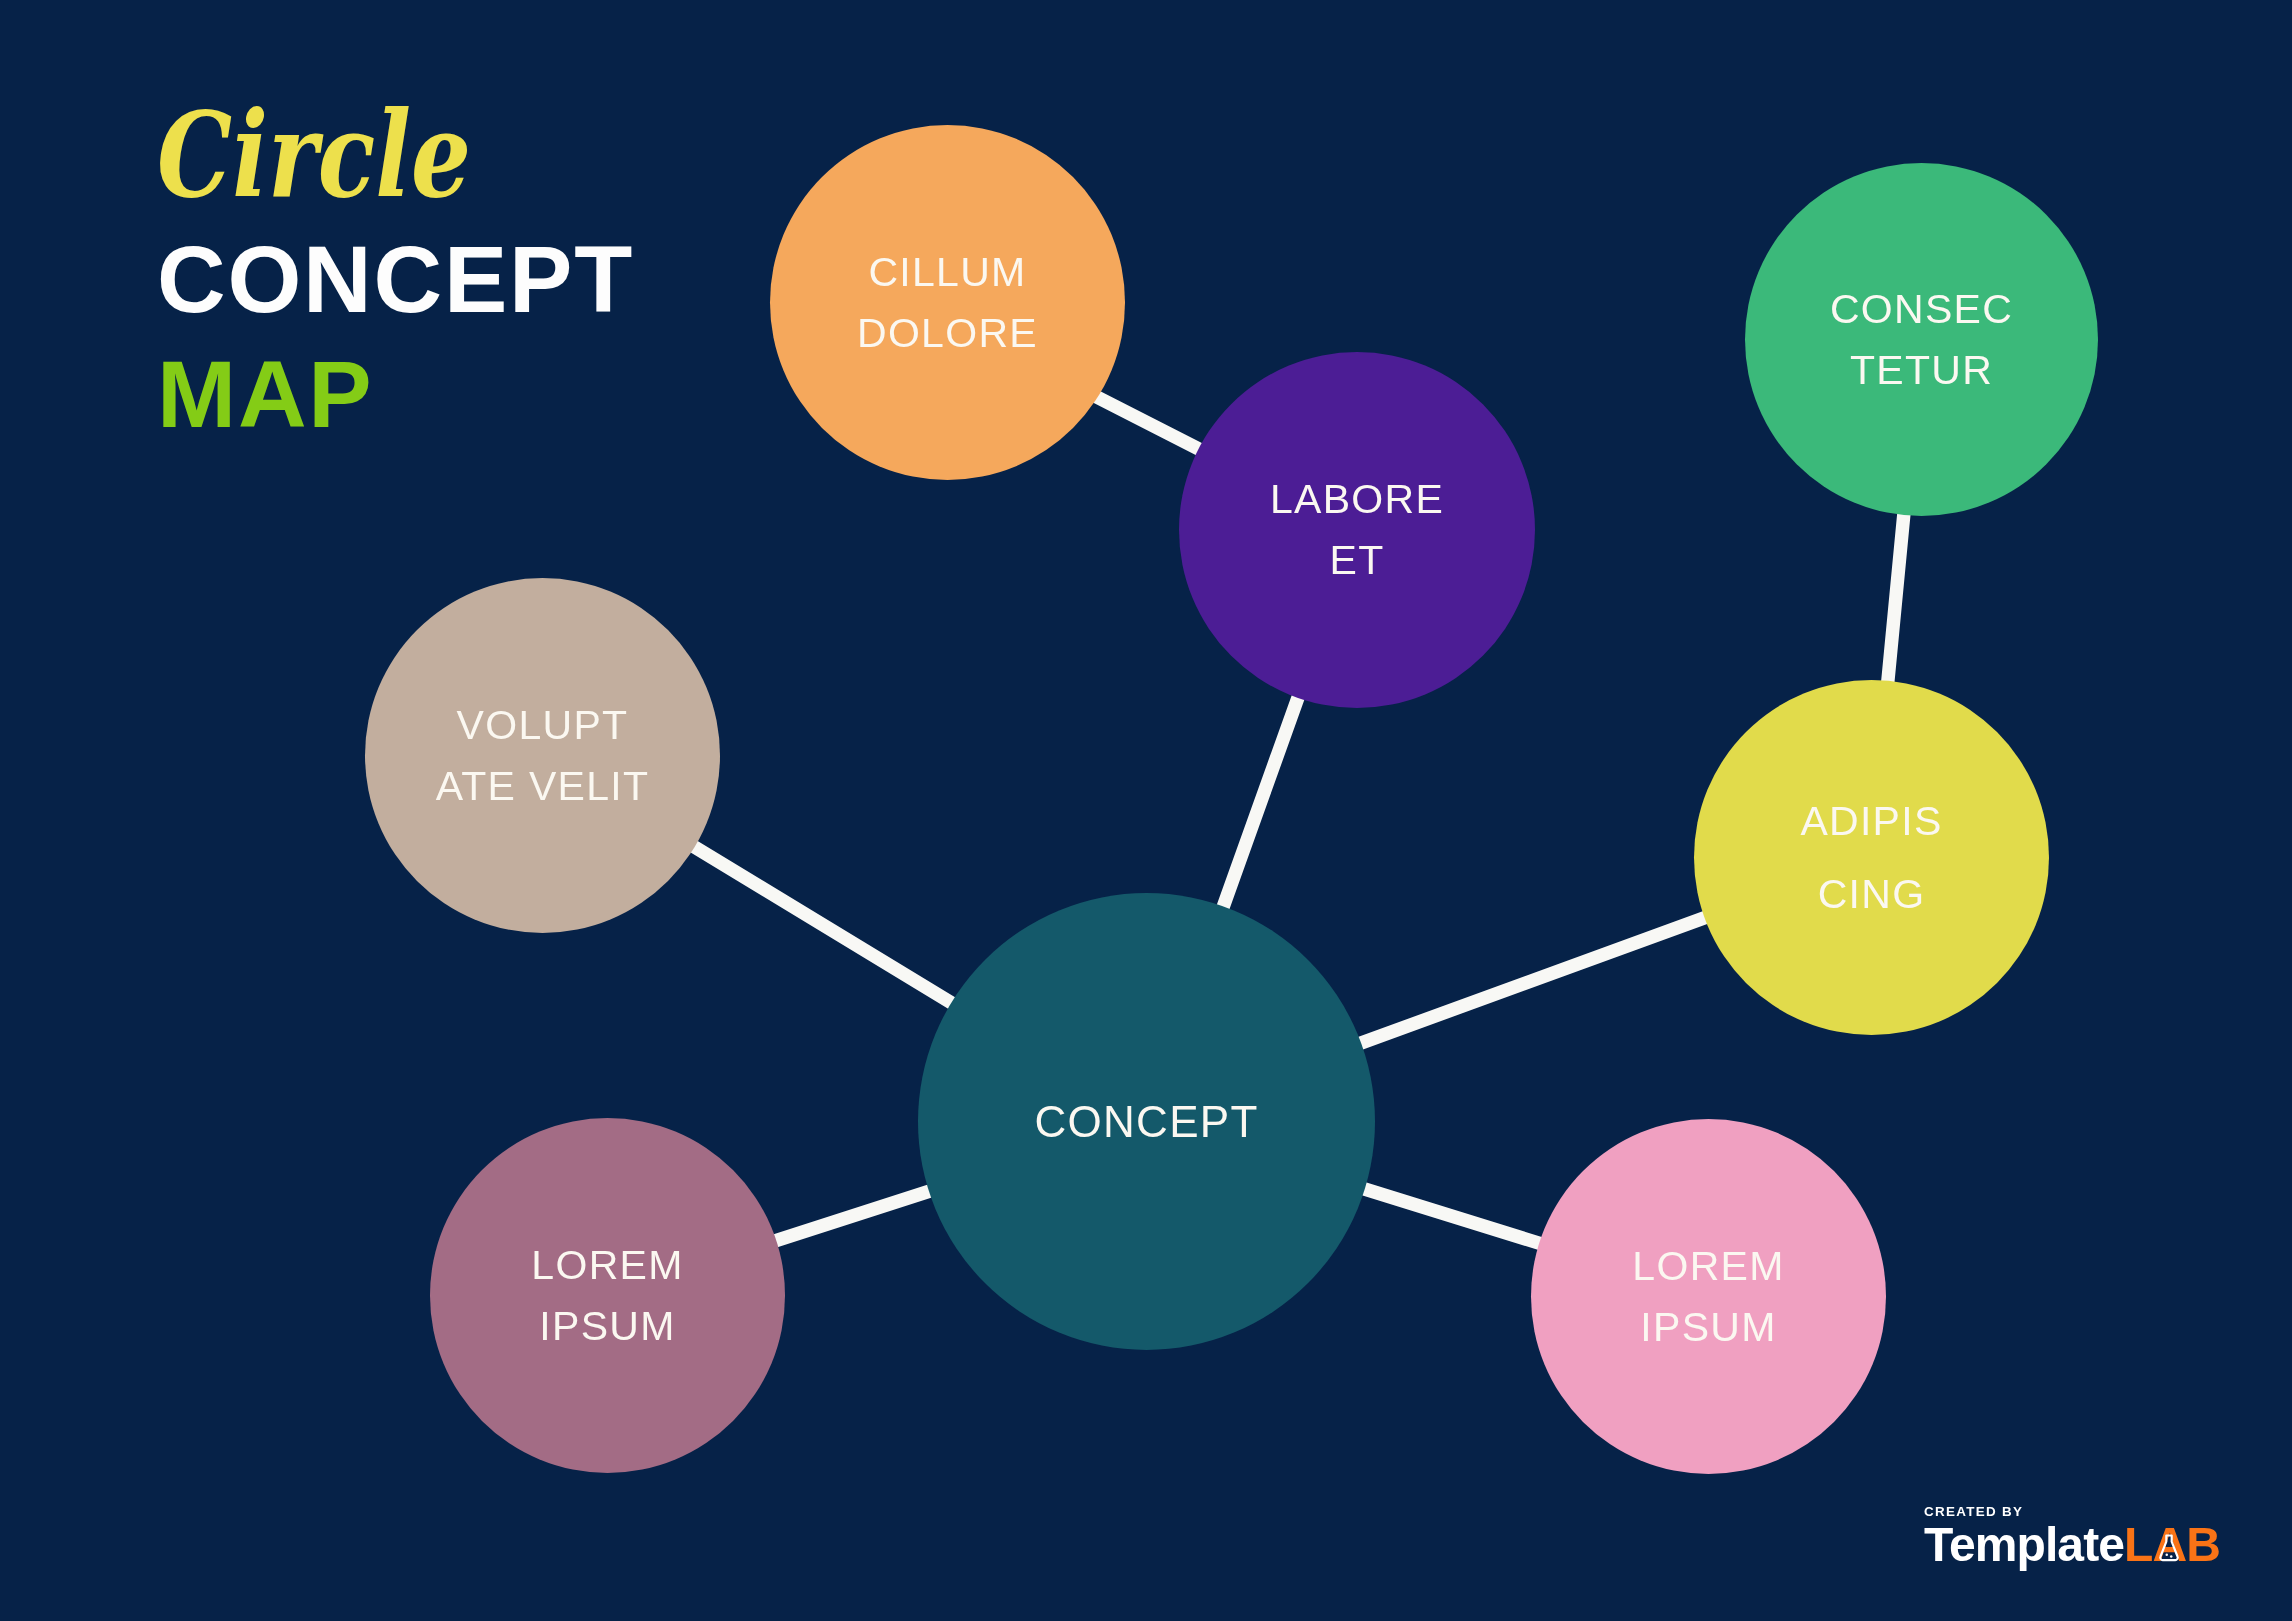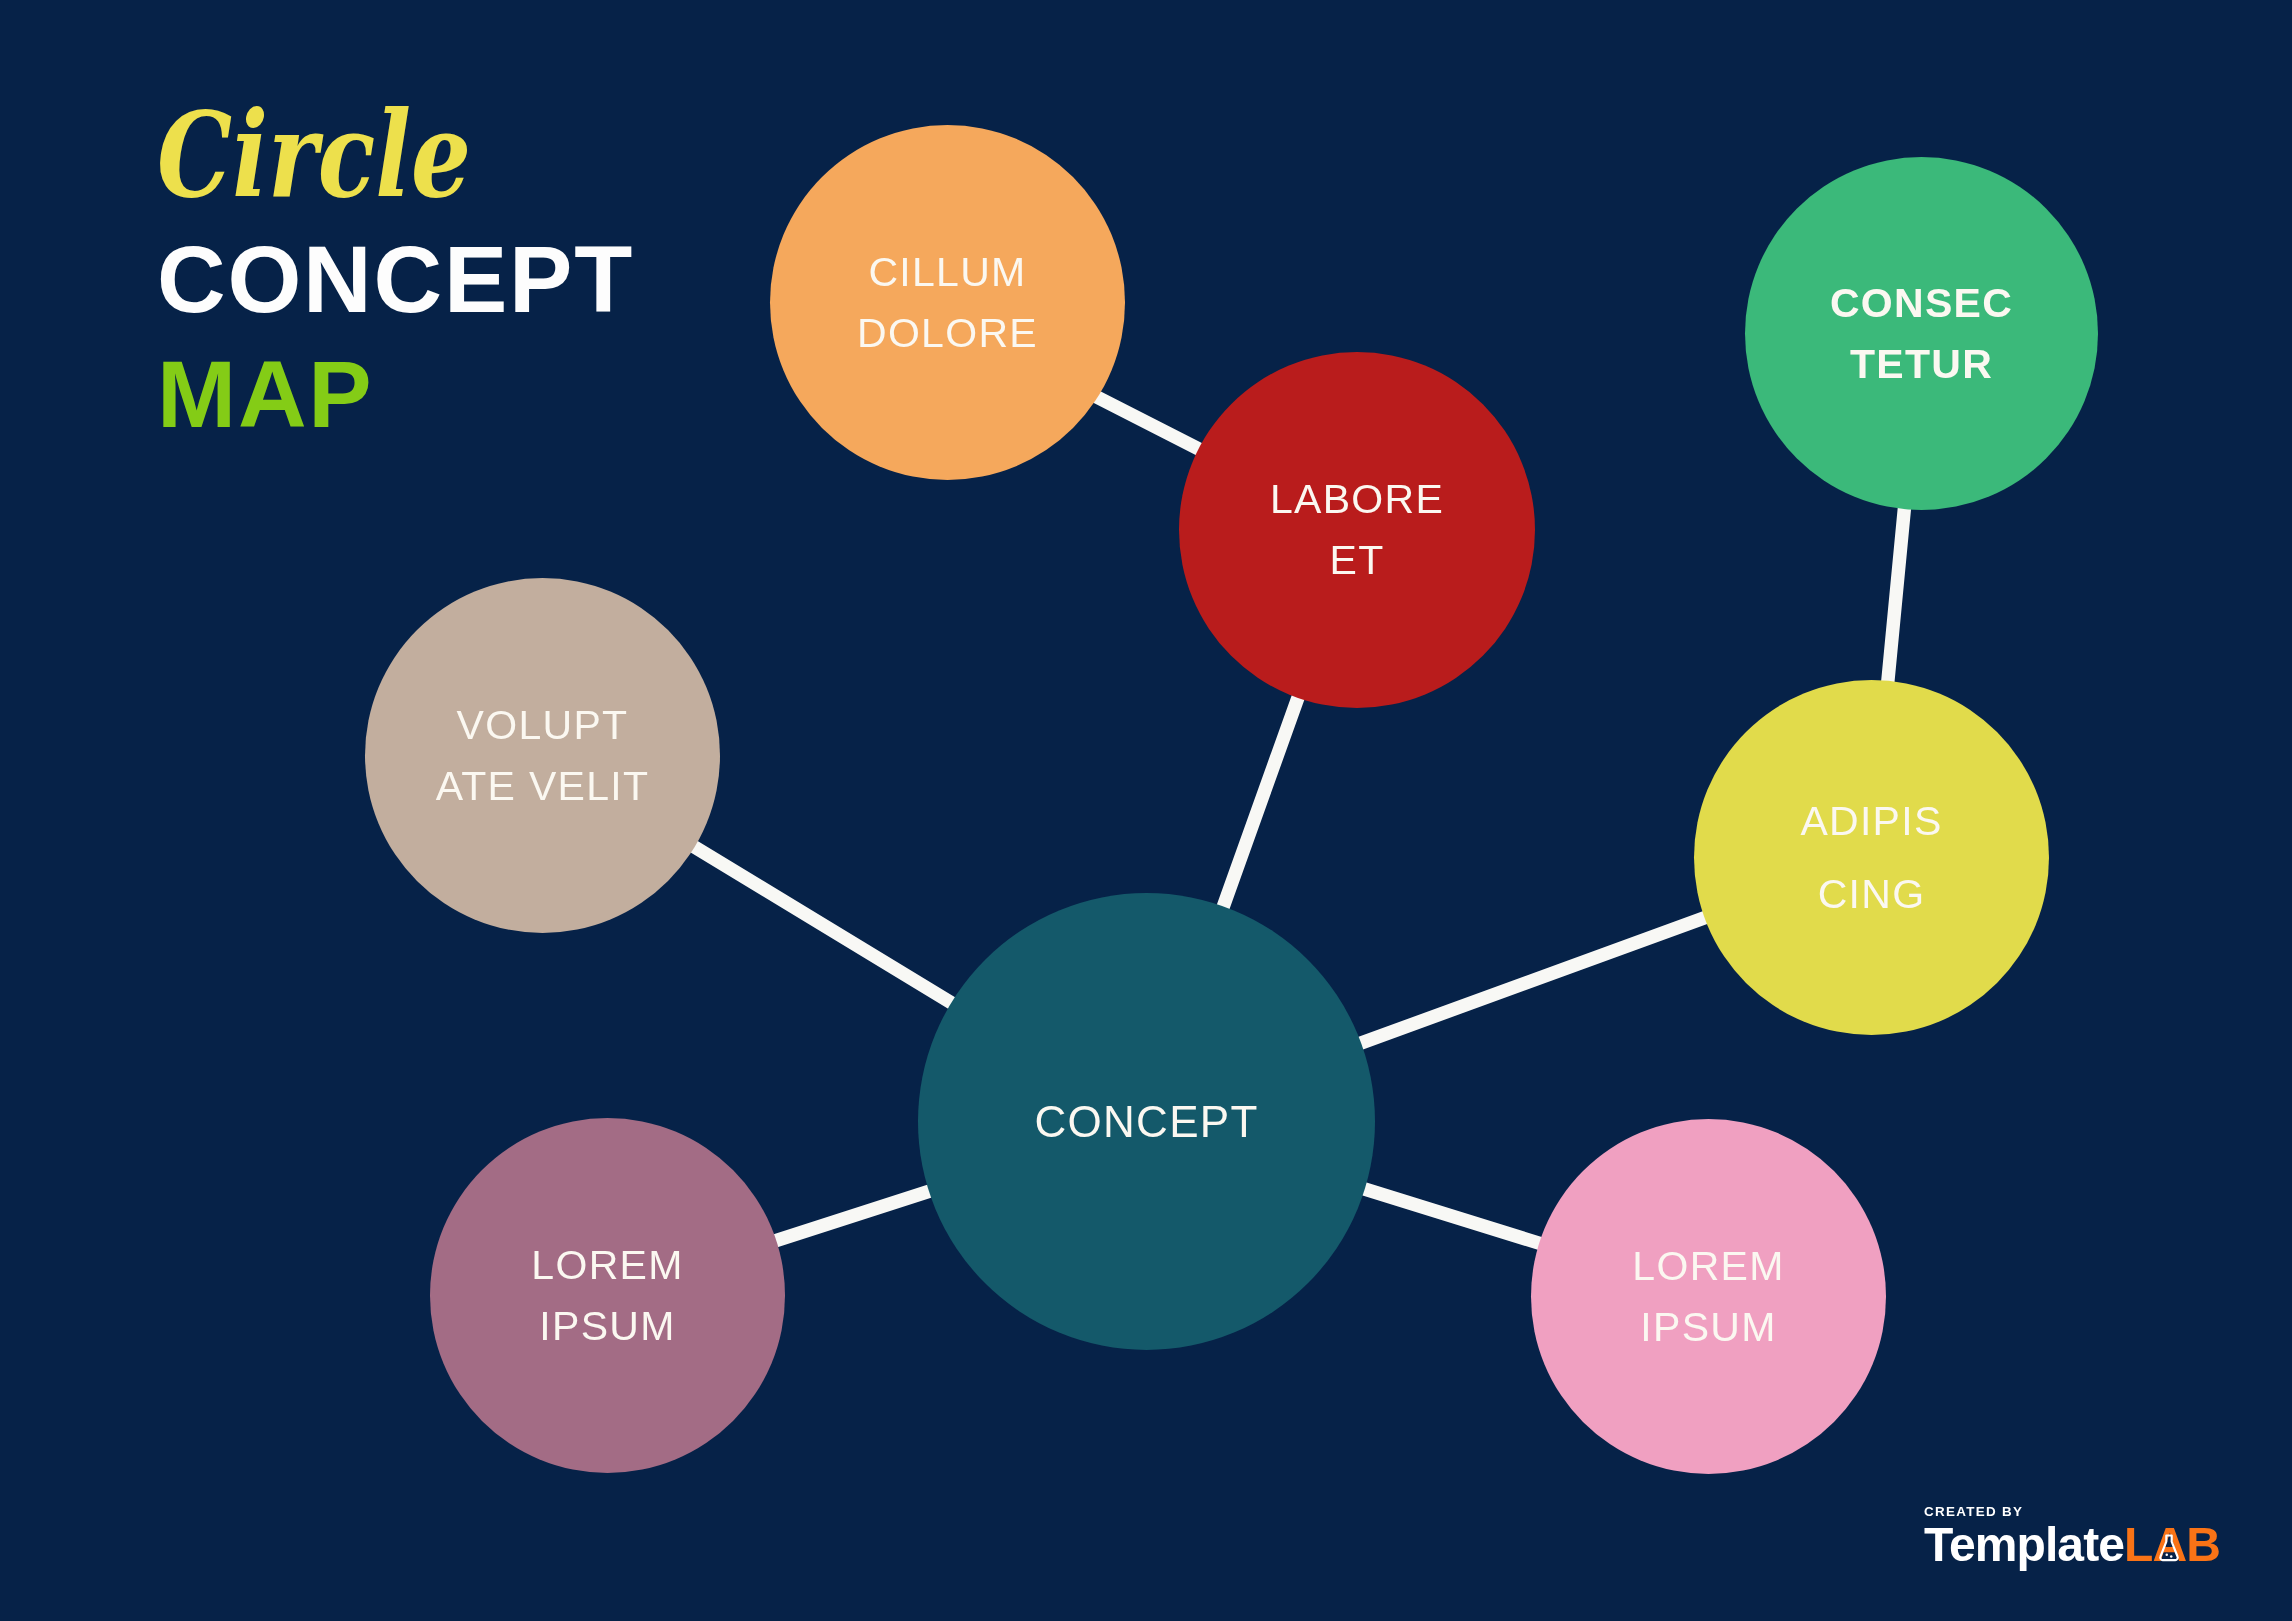--- a/index.html
+++ b/index.html
@@ -35,21 +35,21 @@
     font-size: 41px;
     line-height: 61px;
     letter-spacing: 1.3px;
     text-align: center;
   }
   .node.center { font-size: 44px; }
 
   
   #n-cillum   { left:  770px; top:  125px; width: 355px; height: 355px; }
   #n-labore   { left: 1179px; top:  352px; width: 356px; height: 356px; }
-  #n-consec   { left: 1745px; top:  157px; width: 353px; height: 353px; font-weight: bold; }
+  #n-consec   { left: 1745px; top:  163px; width: 353px; height: 353px; }
   #n-adipis   { left: 1694px; top:  680px; width: 355px; height: 355px; gap: 12px; }
   #n-volupt   { left:  365px; top:  578px; width: 355px; height: 355px; }
   #n-lorem-l  { left:  430px; top: 1118px; width: 355px; height: 355px; }
   #n-lorem-r  { left: 1531px; top: 1119px; width: 355px; height: 355px; }
   #n-concept  { left: 918px; top:  893px; width: 457px; height: 457px; }
 
   .title {
     position: absolute;
     left: 157px;
     top: 88px;
@@ -117,21 +117,21 @@
     <line x1="606" y1="843" x2="1280" y2="1252" data-bind-css="stroke:colors.connector" style="stroke: rgb(248, 248, 245);"></line>
     <line x1="678" y1="1446" x2="1280" y2="1252" data-bind-css="stroke:colors.connector" style="stroke: rgb(248, 248, 245);"></line>
     <line x1="1908" y1="1447" x2="1280" y2="1252" data-bind-css="stroke:colors.connector" style="stroke: rgb(248, 248, 245);"></line>
   </svg>
 
   <div class="node" id="n-cillum" data-bind-css="background-color:nodes.cillum_dolore.color" style="background-color: rgb(245, 168, 92);">
     <span data-bind="nodes.cillum_dolore.line1">CILLUM</span>
     <span data-bind="nodes.cillum_dolore.line2">DOLORE</span>
   </div>
 
-  <div class="node" id="n-labore" data-bind-css="background-color:nodes.labore_et.color" style="background-color: #b91c1c;">
+  <div class="node" id="n-labore" data-bind-css="background-color:nodes.labore_et.color" style="background-color: #4c1d95;">
     <span data-bind="nodes.labore_et.line1">LABORE</span>
     <span data-bind="nodes.labore_et.line2">ET</span>
   </div>
 
   <div class="node" id="n-consec" data-bind-css="background-color:nodes.consectetur.color" style="background-color: rgb(59, 185, 122);">
     <span data-bind="nodes.consectetur.line1">CONSEC</span>
     <span data-bind="nodes.consectetur.line2">TETUR</span>
   </div>
 
   <div class="node" id="n-adipis" data-bind-css="background-color:nodes.adipiscing.color" style="background-color: rgb(225, 219, 75);">

